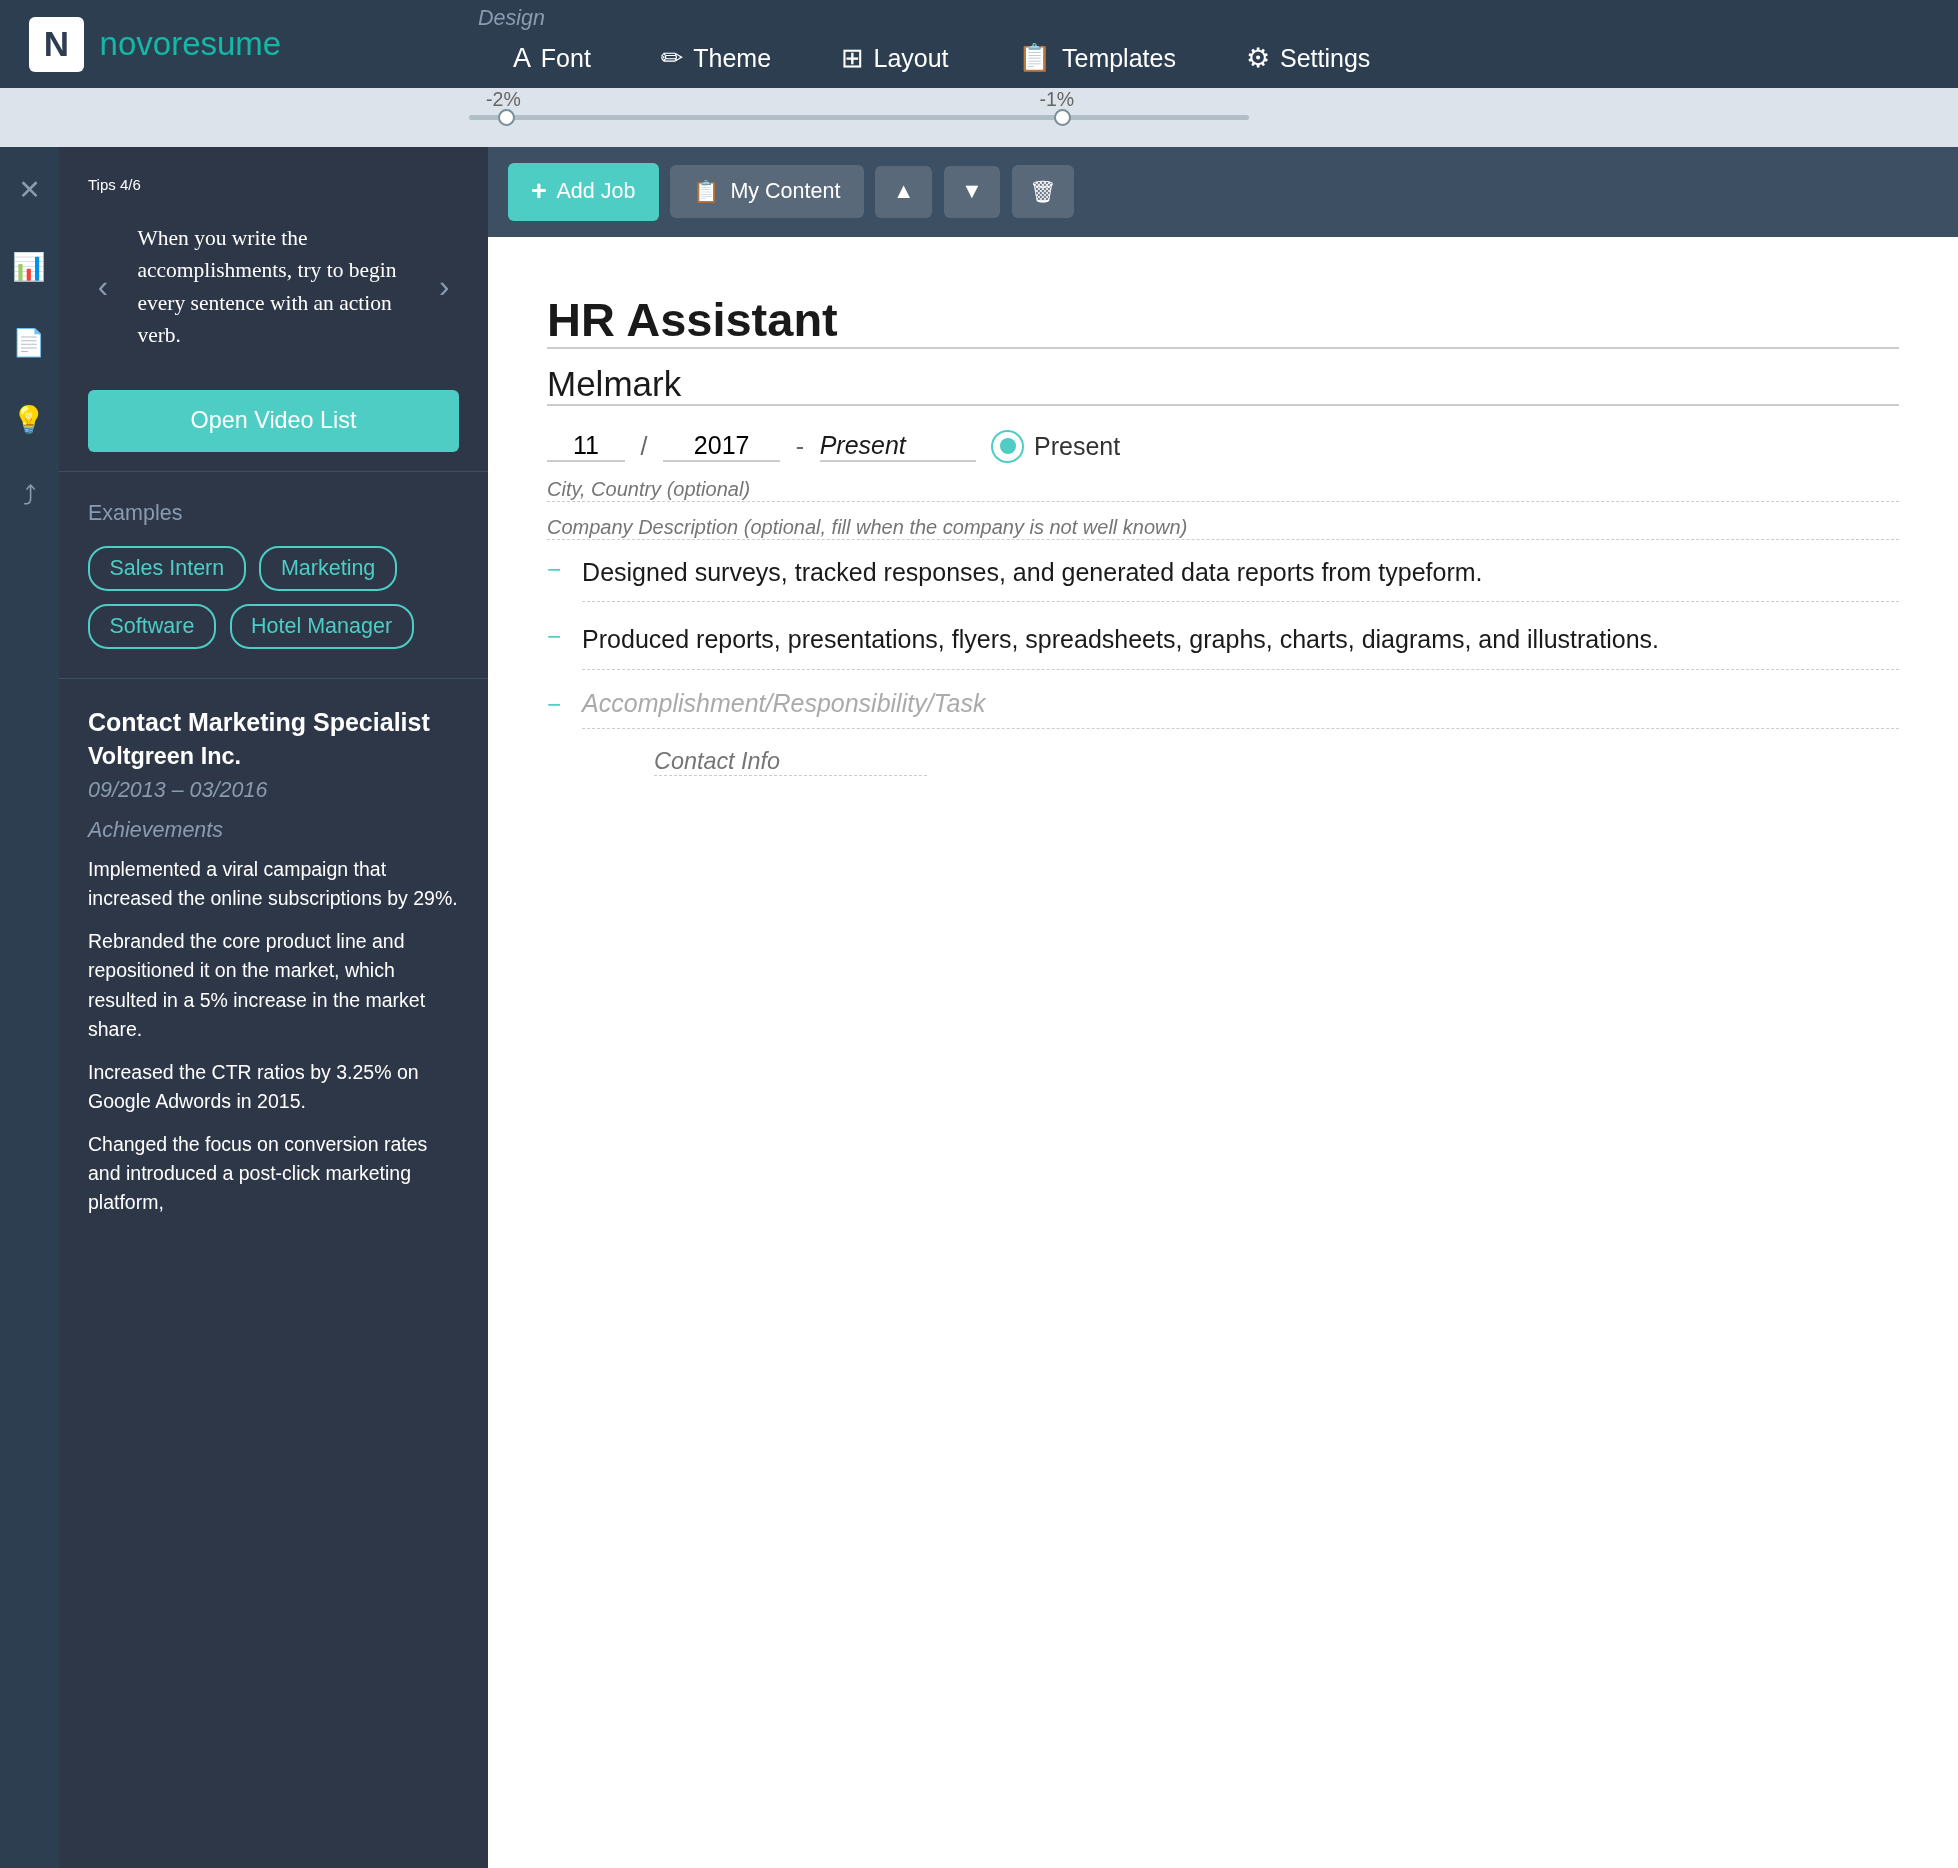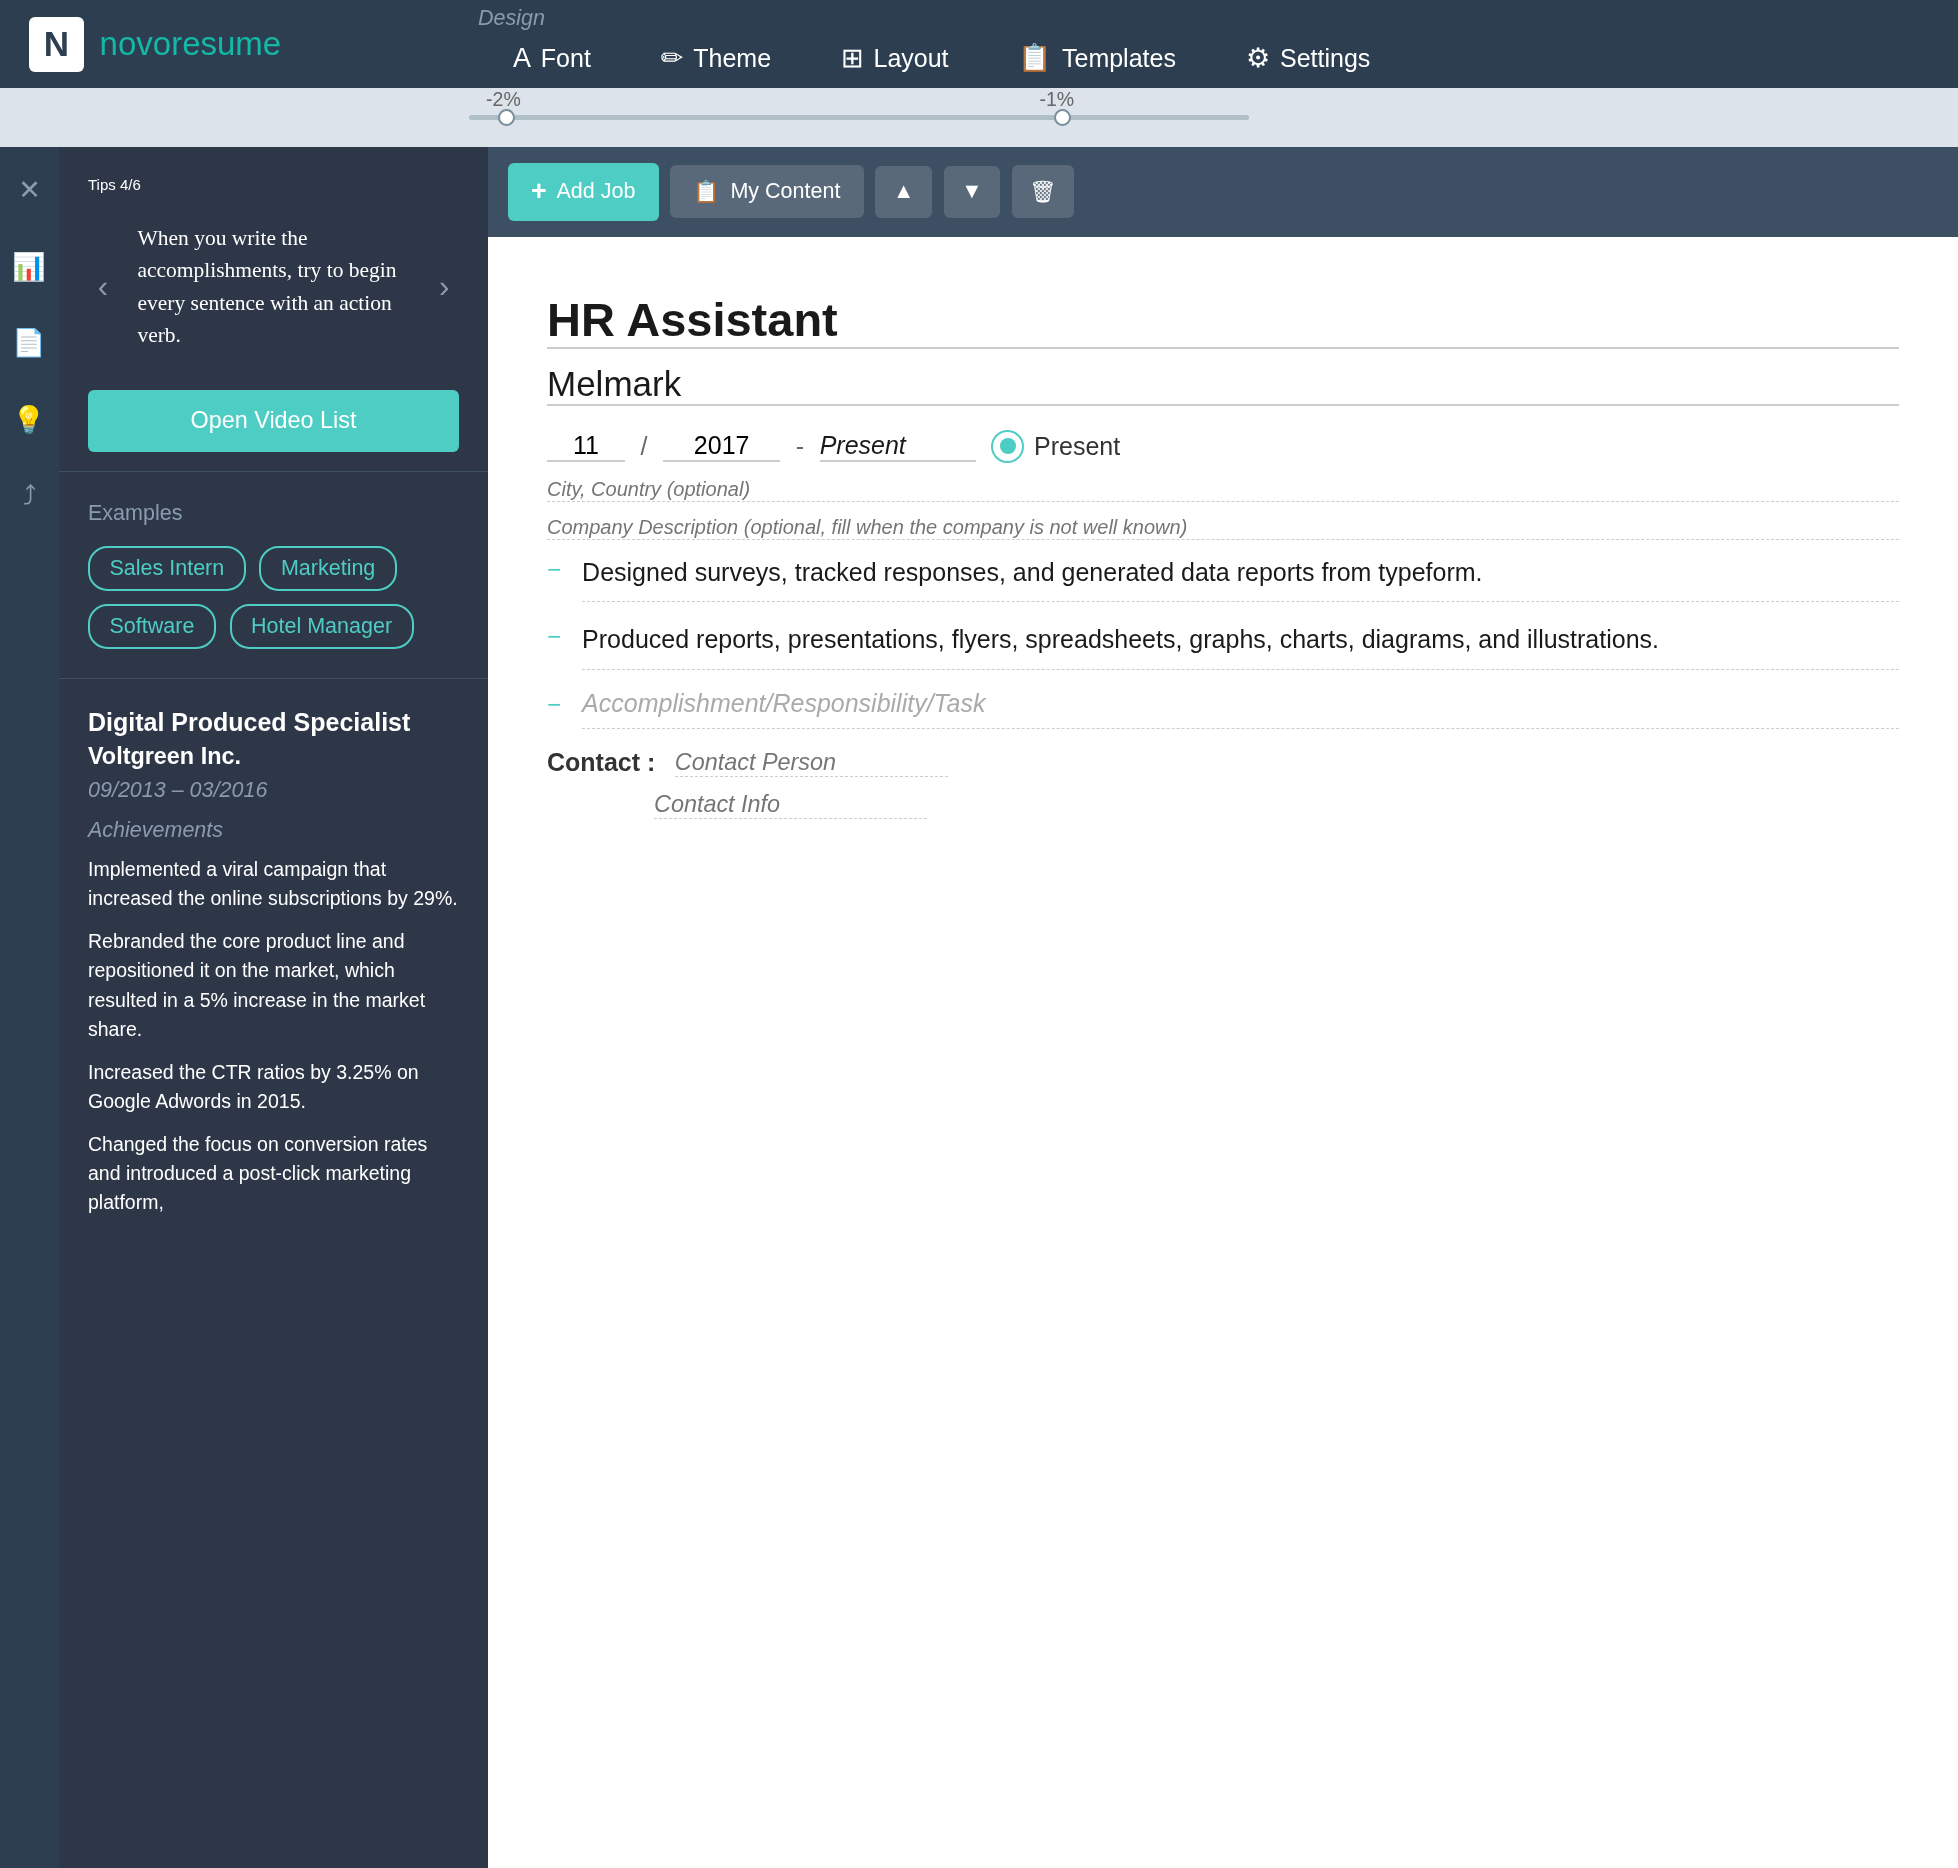--- a/index.html
+++ b/index.html
@@ -545,21 +545,21 @@
       <div class="examples-header">Examples</div>
       <div class="examples-tags">
         <span class="example-tag">Sales Intern</span>
         <span class="example-tag">Marketing</span>
         <span class="example-tag">Software</span>
         <span class="example-tag">Hotel Manager</span>
       </div>
     </div>
 
     <div class="past-job-section">
-      <div class="past-job-title">Digital Produced Specialist</div>
+      <div class="past-job-title">Contact Marketing Specialist</div>
       <div class="past-job-company">Voltgreen Inc.</div>
       <div class="past-job-dates">09/2013 – 03/2016</div>
       <div class="past-job-achievements-label">Achievements</div>
       <div class="past-job-achievement">Implemented a viral campaign that increased the online subscriptions by 29%.</div>
       <div class="past-job-achievement">Rebranded the core product line and repositioned it on the market, which resulted in a 5% increase in the market share.</div>
       <div class="past-job-achievement">Increased the CTR ratios by 3.25% on Google Adwords in 2015.</div>
       <div class="past-job-achievement">Changed the focus on conversion rates and introduced a post-click marketing platform,</div>
     </div>
   </div>
 
@@ -618,24 +618,20 @@
         <div class="bullet-text">Produced reports, presentations, flyers, spreadsheets, graphs, charts, diagrams, and illustrations.</div>
       </div>
 
       
       <div class="bullet-item">
         <span class="bullet-dash">−</span>
         <div class="bullet-placeholder">Accomplishment/Responsibility/Task</div>
       </div>
 
       
-      <div class="contact-row">
-        <span class="contact-label">Contact :</span>
-        <input class="contact-person-input" type="text" placeholder="Contact Person" style="">
-      </div>
       <div class="contact-info-row">
         <input class="contact-info-input" type="text" placeholder="Contact Info" style="">
       </div>
     </div>
   </div>
 
 </div>
 
 
 </body></html>

